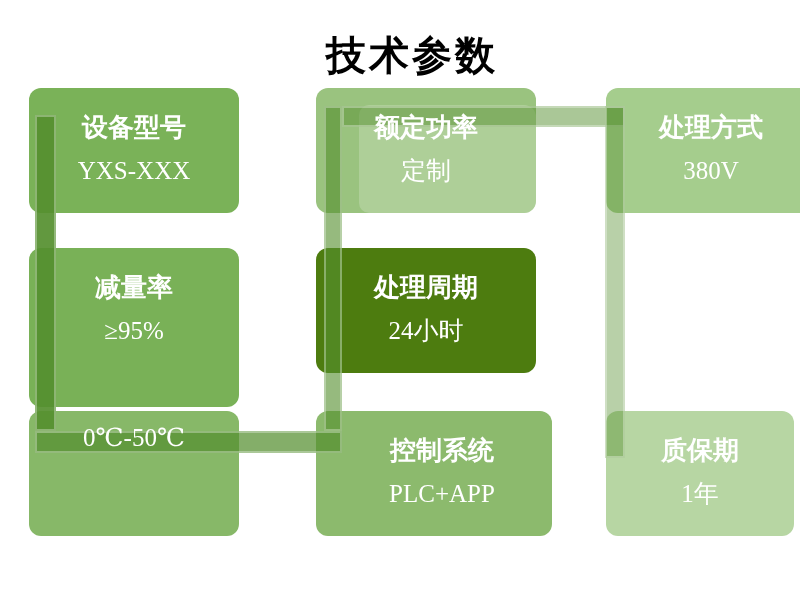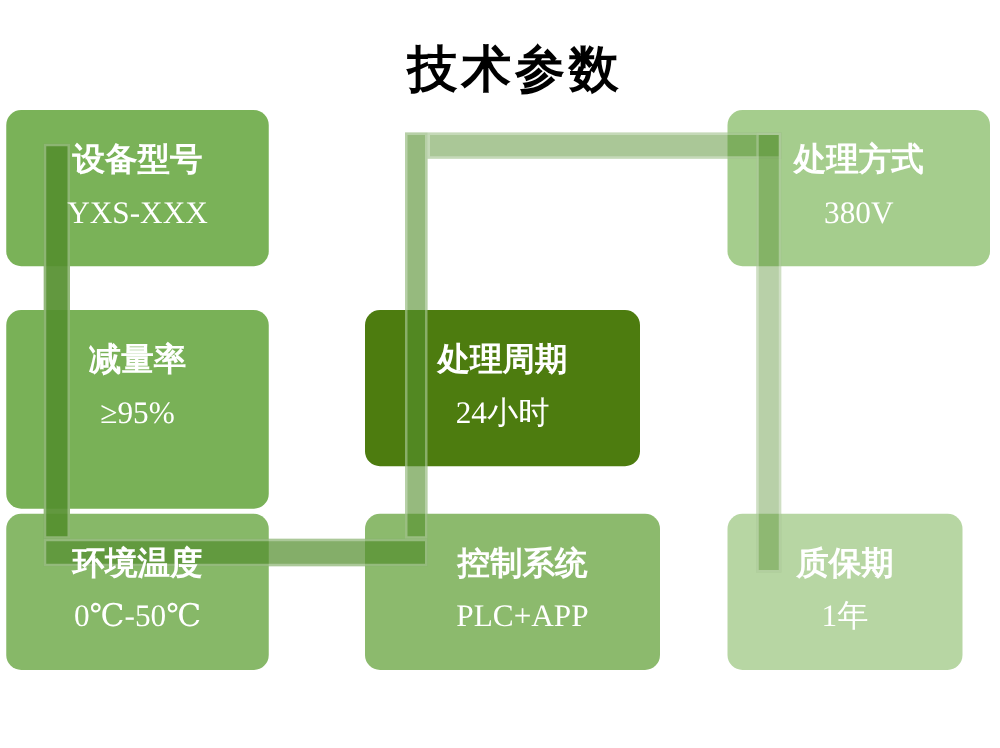--- a/index.html
+++ b/index.html
@@ -12,20 +12,21 @@
   .title{
     position:absolute;left:0;top:16px;width:800px;
     text-align:center;color:#000;font-size:40px;font-weight:600;
     letter-spacing:3px;margin:12px;
     font-family:"Liberation Sans","DejaVu Sans",sans-serif;
   }
 
   .box{
     position:absolute;border-radius:12px;color:#ffffff;text-align:center;
     overflow:hidden;
+    margin-left:24px;
   }
   .b1{left:5px;  top:88px;  width:210px;height:125px;}
   .b2{left:292px;top:88px;  width:220px;height:125px;}
   .b3{left:582px;top:88px;  width:210px;height:125px;}
   .b4{left:5px;  top:248px; width:210px;height:159px;}
   .b5{left:292px;top:248px; width:220px;height:125px;}
   .b6{left:582px;top:248px; width:210px;height:125px;}
   .b7{left:5px;  top:411px; width:210px;height:125px;}
   .b8{left:292px;top:411px; width:220px;height:125px;padding-left:16px;}
   .b9{left:582px;top:411px; width:188px;height:125px;}
@@ -60,39 +61,43 @@
 
 <div class="stage">
 
   <h1 class="title">技术参数</h1>
 
   <div class="box b1" style="background: rgb(122, 178, 88);">
     <div class="lbl">设备型号</div>
     <div class="val">YXS-XXX</div>
   </div>
 
+  <div class="box b2" style="background: rgb(154, 195, 127);">
+    <div class="shine"></div>
+    <div class="lbl">额定功率</div>
+    <div class="val">定制</div>
+  </div>
 
   <div class="box b3" style="background: rgb(165, 205, 141);">
     <div class="lbl">处理方式</div>
     <div class="val">380V</div>
   </div>
 
   <div class="box b4" style="background: rgb(121, 177, 87);">
     <div class="lbl">减量率</div>
     <div class="val">≥95%</div>
   </div>
 
   <div class="box b5" style="background: #4d7c0f;">
     <div class="lbl">处理周期</div>
     <div class="val">24小时</div>
   </div>
 
 
   <div class="box b7" style="background: rgb(135, 184, 104);">
-    <div class="lbl">环境温度</div>
     <div class="val">0℃-50℃</div>
   </div>
 
   <div class="box b8" style="background: rgb(140, 186, 109);">
     <div class="lbl">控制系统</div>
     <div class="val">PLC+APP</div>
   </div>
 
   <div class="box b9" style="background: rgb(183, 214, 163);">
     <div class="lbl">质保期</div>

